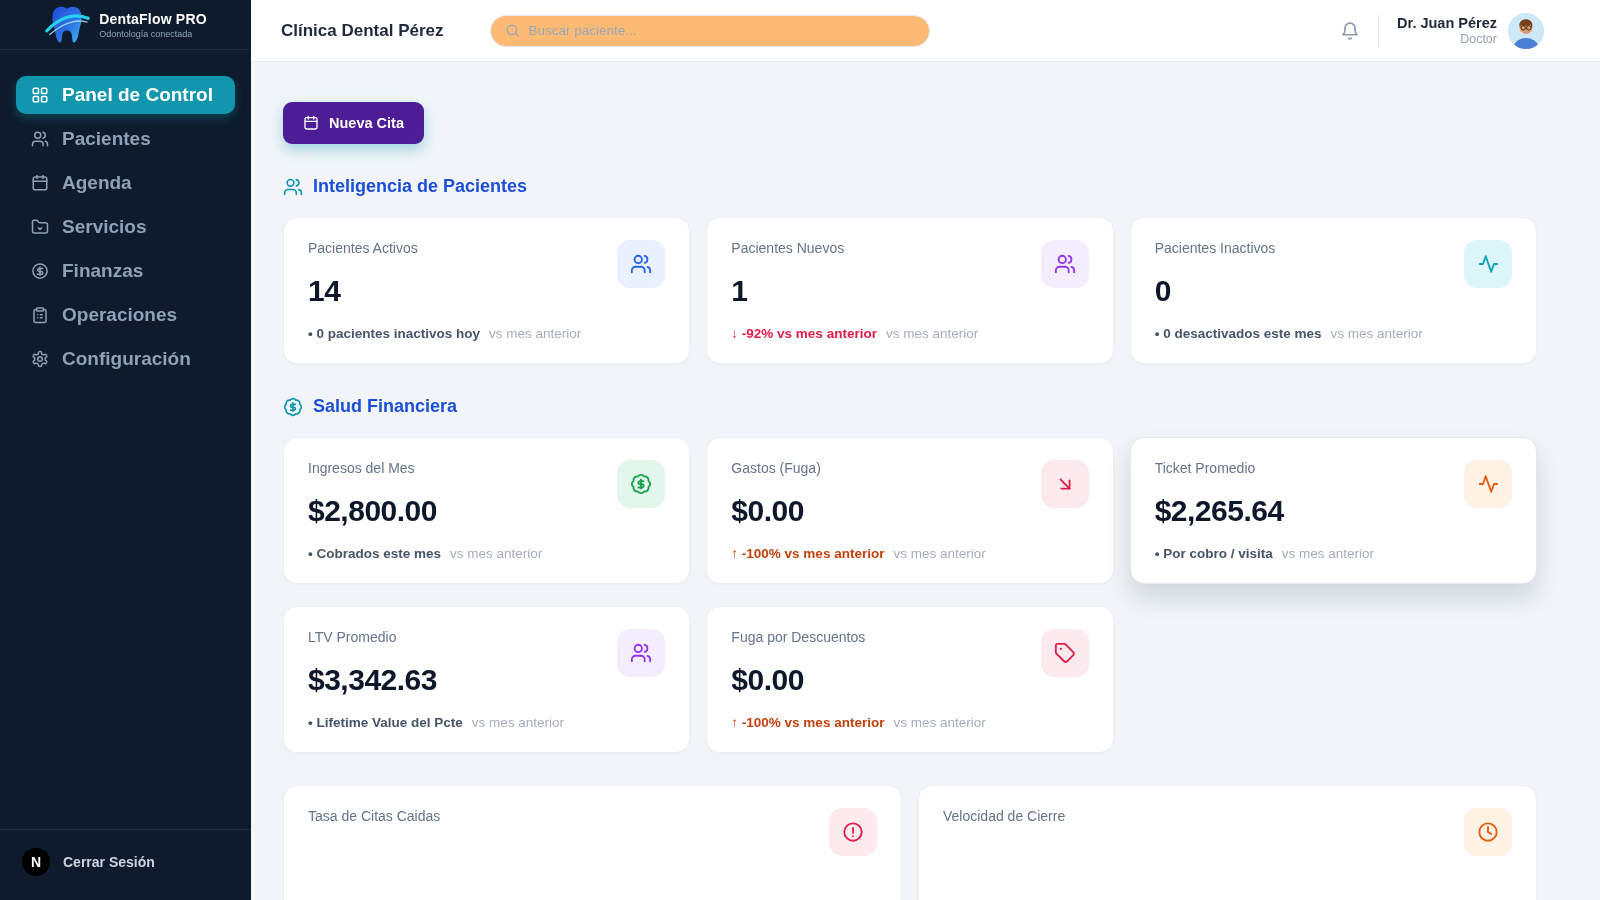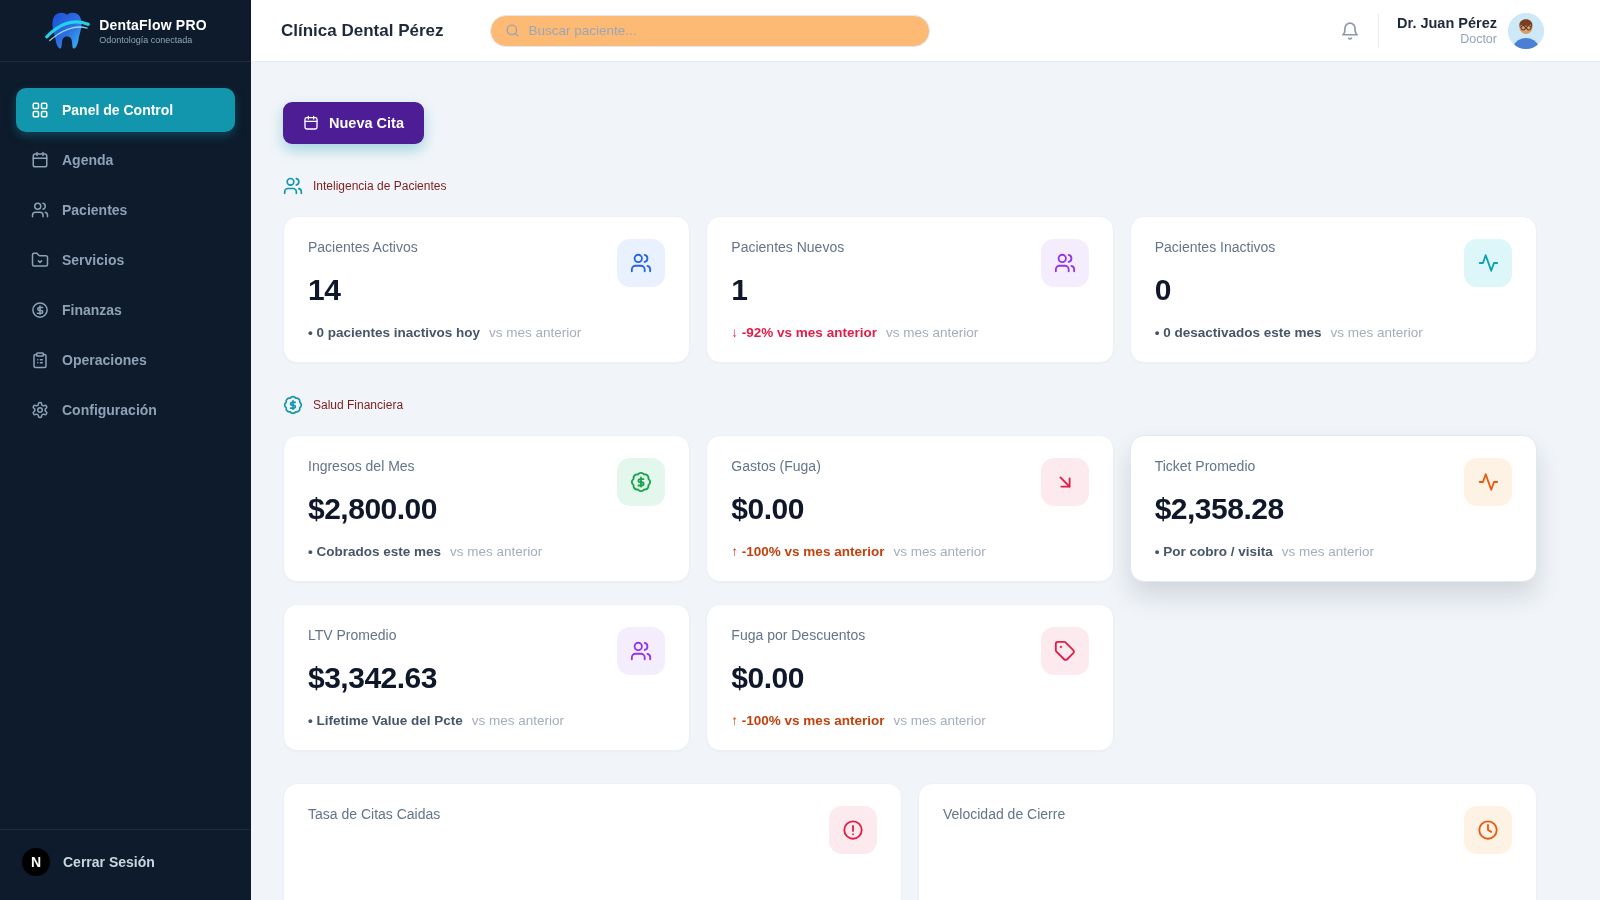--- a/index.html
+++ b/index.html
@@ -1,28 +1,28 @@
 <!DOCTYPE html>
 <html><head>
 <meta charset="utf-8">
 <style>
   * { box-sizing: border-box; margin: 0; padding: 0; }
   html,body { width:1600px; height:900px; overflow:hidden; }
   body { display:flex; font-family:"Liberation Sans", sans-serif; background:#f1f5f9; }
 
   
   .sidebar { width:251px; min-width:251px; background:#0d1b2c; display:flex; flex-direction:column; }
-  .logo-block { height:62px; display:flex; align-items:center; justify-content:center; gap:9px;
+  .logo-block { height:50px; display:flex; align-items:center; justify-content:center; gap:9px;
                 border-bottom:1px solid rgba(255,255,255,.07); }
   .logo-block svg.tooth { width:46px; height:46px; }
   .brand-name { color:#fff; font-size:14px; font-weight:700; letter-spacing:.2px; }
   .brand-tag { color:#8fa5ba; font-size:9px; margin-top:2px; }
   .nav { flex:1; padding:26px 16px 0; display:flex; flex-direction:column; gap:6px; }
-  .nav-item { display:flex; align-items:center; gap:13px; height:44px; padding:0 15px; border-radius:10px;
-              font-size:14px; font-weight:600; color:#8ea1b6; cursor:pointer; }
+  .nav-item { display:flex; align-items:center; gap:13px; height:38px; padding:0 15px; border-radius:10px;
+              font-size:19px; font-weight:600; color:#8ea1b6; cursor:pointer; }
   .nav-item .icon svg { width:18px; height:18px; display:block; }
   .nav-item.active { background:#1296ad; color:#fff; box-shadow:0 4px 10px rgba(18,150,173,.35); }
   .sidebar-footer { border-top:1px solid rgba(255,255,255,.08); margin-top:12px;
                     padding:18px 22px 24px; display:flex; align-items:center; gap:13px; cursor:pointer; }
   .logout-logo { width:28px; height:28px; border-radius:50%; background:#000; color:#fff; display:flex;
                  align-items:center; justify-content:center; font-weight:700; font-size:14px; }
   .logout-label { color:#cbd5e1; font-size:14px; font-weight:600; }
 
   
   .main { flex:1; display:flex; flex-direction:column; min-width:0; }
@@ -51,21 +51,21 @@
   .page-title { font-size:26px; font-weight:800; color:#1e293b; letter-spacing:-.2px; }
   .page-subtitle { margin-top:8px; font-size:15px; color:#64748b; }
   .btn-new { background:#4c1d95; color:#fff; border:none; border-radius:9px; height:42px; padding:0 20px;
              font-family:inherit; font-size:14.5px; font-weight:700; display:flex; align-items:center; gap:10px;
              box-shadow:0 6px 14px rgba(18,150,173,.35); cursor:pointer; margin-top:6px; }
   .btn-new .icon svg { width:16px; height:16px; display:block; }
 
   .section { margin-top:32px; }
   .section-head { display:flex; align-items:center; gap:10px; margin-bottom:20px; }
   .section-head .icon { color:#1296ad; } .section-head .icon svg { width:20px; height:20px; display:block; }
-  .section-title { font-size:12px; font-weight:400; color:#7f1d1d; }
+  .section-title { font-size:18px; font-weight:700; color:#1d4ed8; }
 
   .grid { display:grid; gap:22px 16px; }
   .cols-3 { grid-template-columns:repeat(3,1fr); }
   .cols-2 { grid-template-columns:repeat(2,1fr); }
 
   .card { background:#fff; border:1px solid #edf1f6; border-radius:14px; padding:22px 24px;
           min-height:144px; box-shadow:0 1px 2px rgba(15,23,42,.03); }
   .card.elevated { box-shadow:0 14px 26px rgba(15,23,42,.14); border-color:#e2e8f0; }
   .card.stub { min-height:170px; }
   .card-top { display:flex; justify-content:space-between; align-items:flex-start; }
@@ -115,36 +115,36 @@
             <rect x="14" y="3" width="7" height="7" rx="1.5"></rect>
             <rect x="3" y="14" width="7" height="7" rx="1.5"></rect>
             <rect x="14" y="14" width="7" height="7" rx="1.5"></rect>
           </svg>
         </span>
         <span>Panel de Control</span>
       </div>
       <div class="nav-item">
         <span class="icon">
           <svg viewBox="0 0 24 24" fill="none" stroke="currentColor" stroke-width="2" stroke-linecap="round" stroke-linejoin="round">
-            <rect x="3" y="4" width="18" height="17" rx="2.5"></rect>
-            <path d="M8 2v4M16 2v4M3 9.5h18"></path>
-          </svg>
-        </span>
-        <span>Agenda</span>
-      </div>
-      <div class="nav-item">
-        <span class="icon">
-          <svg viewBox="0 0 24 24" fill="none" stroke="currentColor" stroke-width="2" stroke-linecap="round" stroke-linejoin="round">
             <path d="M16 21v-2a4 4 0 0 0-4-4H6a4 4 0 0 0-4 4v2"></path>
             <circle cx="9" cy="7" r="4"></circle>
             <path d="M22 21v-2a4 4 0 0 0-3-3.87"></path>
             <path d="M16 3.13a4 4 0 0 1 0 7.75"></path>
           </svg>
         </span>
         <span>Pacientes</span>
+      </div>
+      <div class="nav-item">
+        <span class="icon">
+          <svg viewBox="0 0 24 24" fill="none" stroke="currentColor" stroke-width="2" stroke-linecap="round" stroke-linejoin="round">
+            <rect x="3" y="4" width="18" height="17" rx="2.5"></rect>
+            <path d="M8 2v4M16 2v4M3 9.5h18"></path>
+          </svg>
+        </span>
+        <span>Agenda</span>
       </div>
       <div class="nav-item">
         <span class="icon">
           <svg viewBox="0 0 24 24" fill="none" stroke="currentColor" stroke-width="2" stroke-linecap="round" stroke-linejoin="round">
             <path d="M20 20H4a2 2 0 0 1-2-2V5a2 2 0 0 1 2-2h4l2.3 2.6a2 2 0 0 0 1.5.7H20a2 2 0 0 1 2 2v9.7a2 2 0 0 1-2 2Z"></path>
             <path d="M9.8 13.2l2.2 2 2.2-2"></path>
           </svg>
         </span>
         <span>Servicios</span>
       </div>
@@ -355,21 +355,21 @@
               </div>
               <div class="card-note">
                 <span class="note-main positive">↑ -100% vs mes anterior</span>
                 <span class="note-suffix">vs mes anterior</span>
               </div>
             </div>
             <div class="card elevated">
               <div class="card-top">
                 <div>
                   <div class="card-label">Ticket Promedio</div>
-                  <div class="card-value">$2,358.28</div>
+                  <div class="card-value">$2,265.64</div>
                 </div>
                 <span class="icon-box acc-orange">
                   <svg viewBox="0 0 24 24" fill="none" stroke="currentColor" stroke-width="2" stroke-linecap="round" stroke-linejoin="round">
                     <path d="M22 12h-3.5l-3 8.5L9.5 3.5l-3 8.5H3"></path>
                   </svg>
                 </span>
               </div>
               <div class="card-note">
                 <span class="note-main neutral">• Por cobro / visita</span>
                 <span class="note-suffix">vs mes anterior</span>

